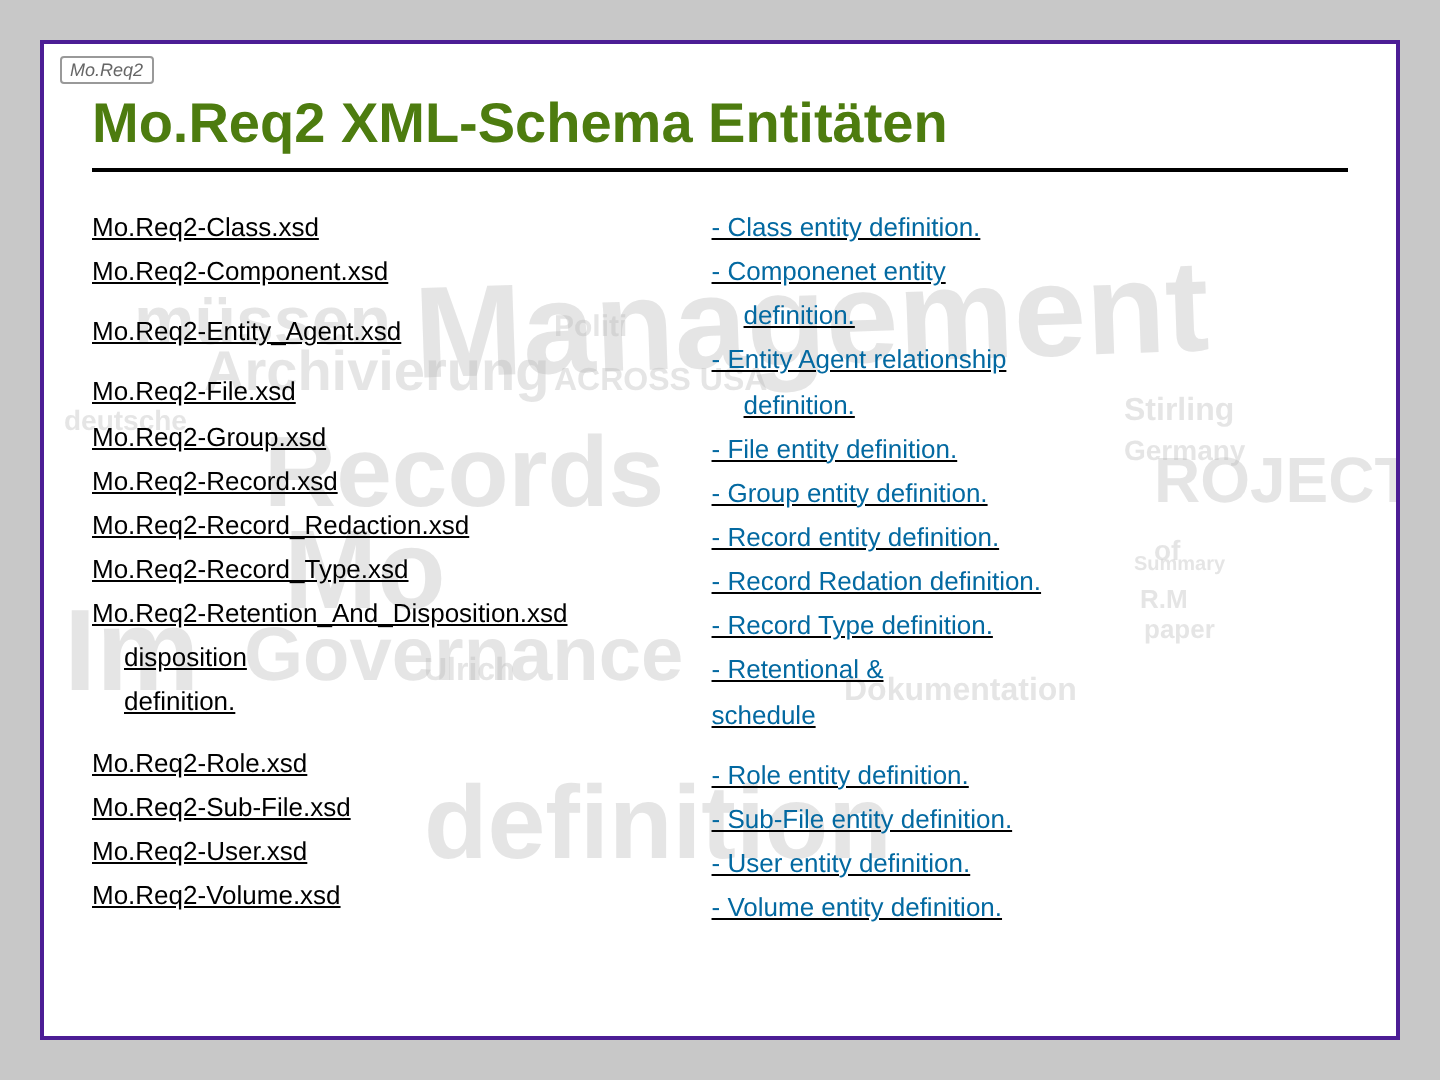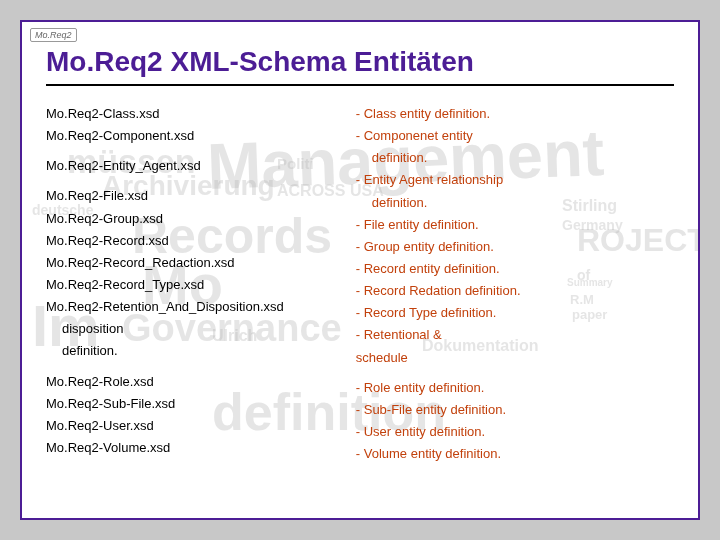--- a/index.html
+++ b/index.html
@@ -32,31 +32,32 @@
       color: #666;
       font-style: italic;
       border: 1px solid #999;
       padding: 1px 4px;
       border-radius: 2px;
     }
 
     .title {
       font-size: 28px;
       font-weight: bold;
-      color: #4c1d95;
+      color: #4d7c0f;
       margin-top: 8px;
       margin-bottom: 18px;
       border-bottom: 2px solid #000;
       padding-bottom: 6px;
     }
 
     .content-area {
       display: flex;
       gap: 16px;
       position: relative;
+      text-decoration: underline;
     }
 
     
     .watermark {
       position: absolute;
       top: 0;
       left: 0;
       width: 100%;
       height: 100%;
       pointer-events: none;
@@ -89,21 +90,21 @@
 
     .entry {
       margin-bottom: 2px;
     }
 
     .entry-name {
       color: #000;
     }
 
     .entry-desc {
-      color: #c2410c;
+      color: #0369a1;
     }
 
     .spacer {
       height: 8px;
     }
 
     .indent {
       padding-left: 16px;
     }
   </style>

